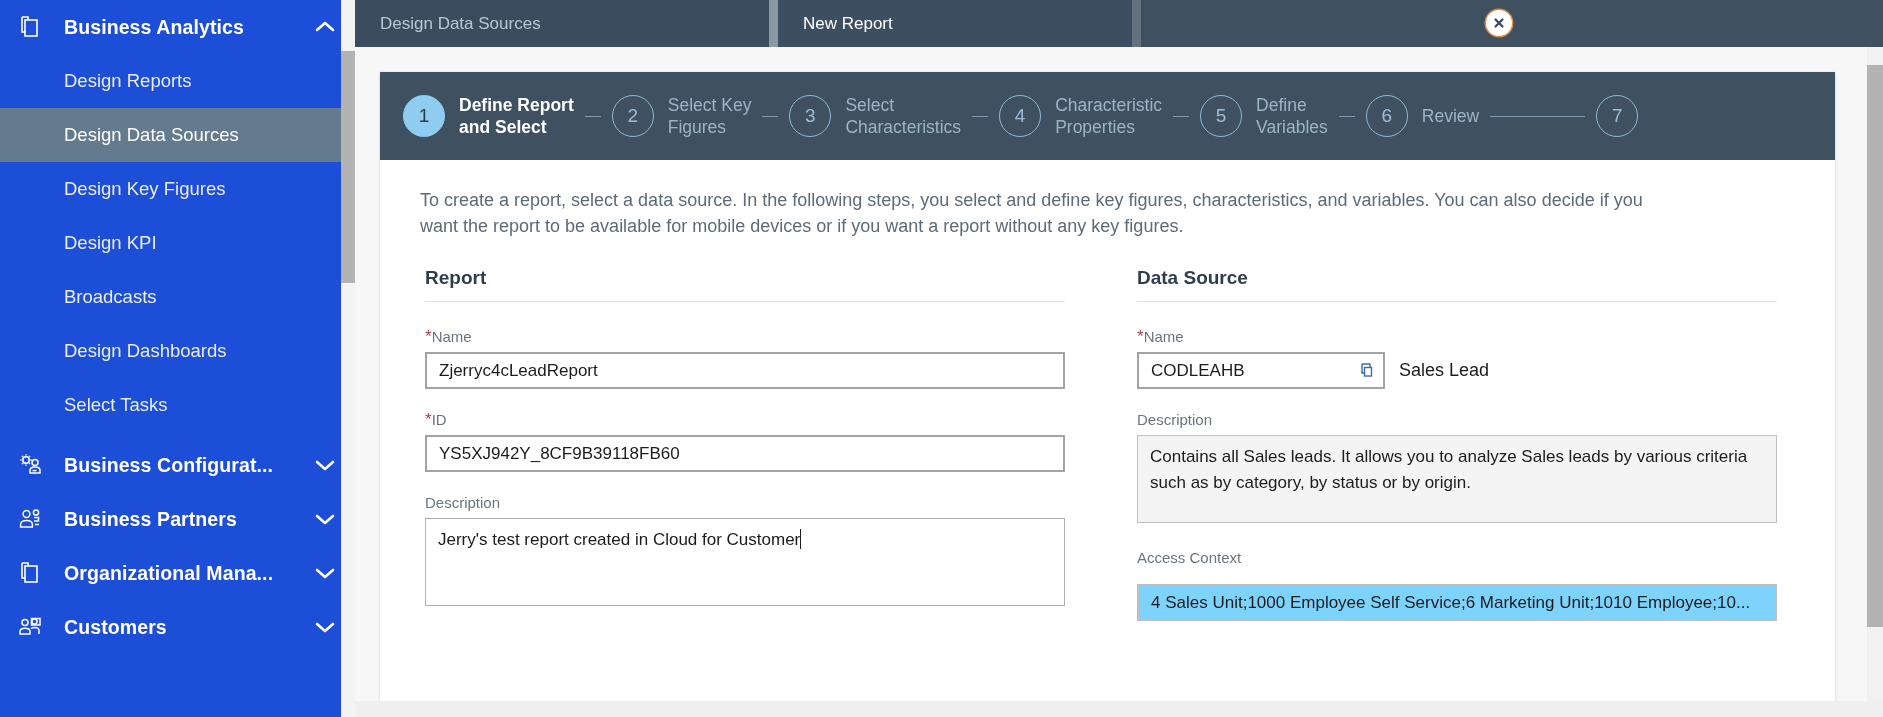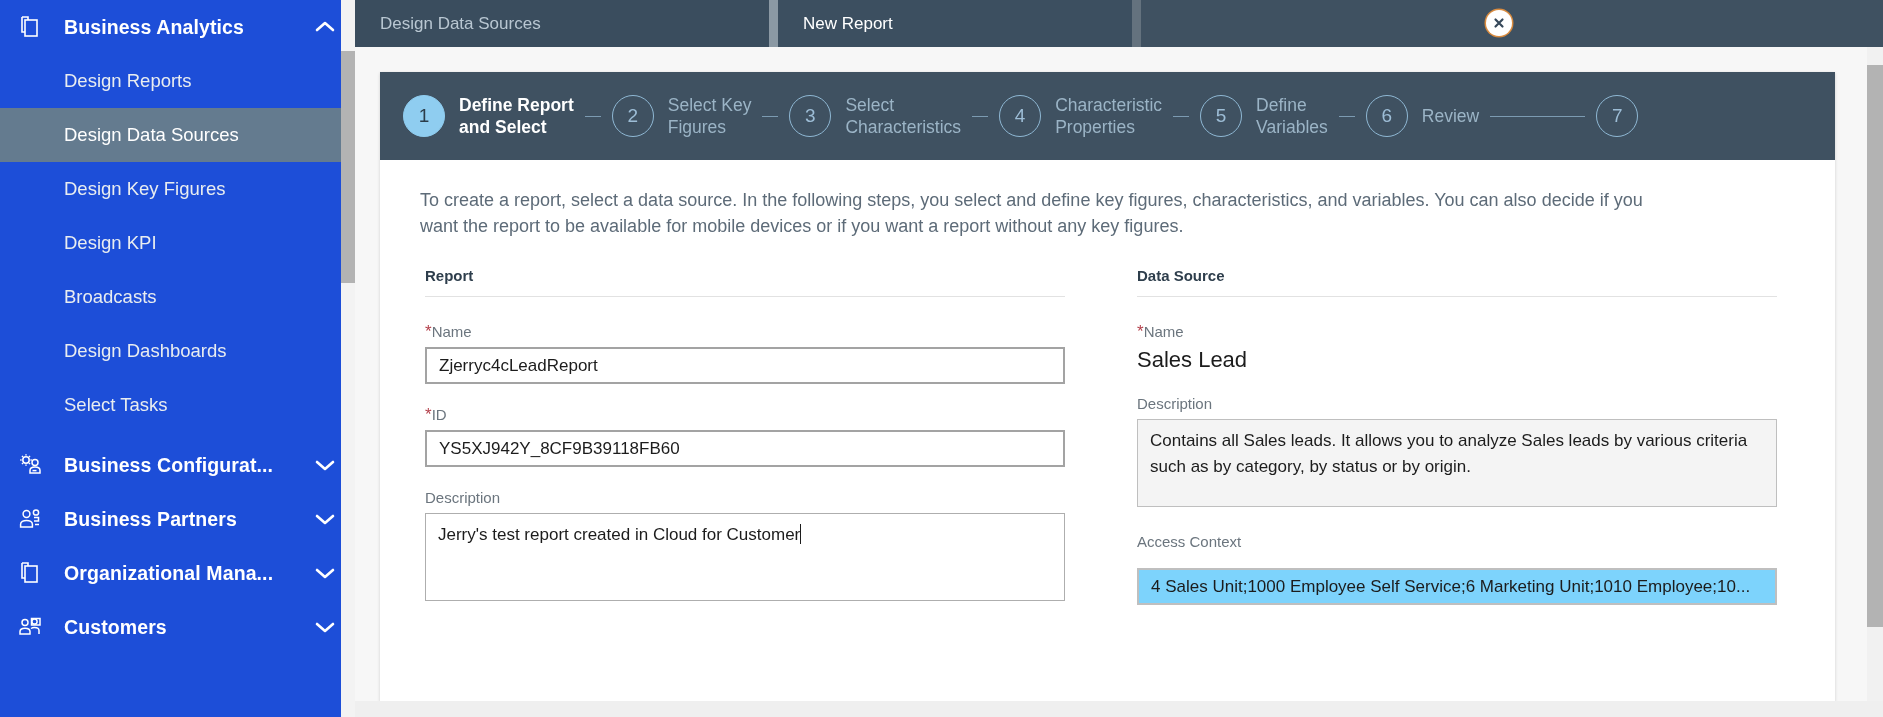--- a/index.html
+++ b/index.html
@@ -172,21 +172,21 @@
   }
 
   .columns {
     position: relative;
     display: flex;
     padding: 28px 40px 0 45px;
     gap: 72px;
   }
   .col { width: 640px; flex: 0 0 640px; }
   .col-title {
-    font-size: 15px; font-weight: bold; color: #2e3e4c;
+    font-size: 19px; font-weight: bold; color: #2e3e4c;
     padding-bottom: 12px;
   }
   .col-rule { height: 1px; background: #e2e2e2; margin-bottom: 26px; }
 
   .field { margin-bottom: 22px; }
   .flabel {
     font-size: 15px; color: #6b757e; margin-bottom: 7px; display: block;
   }
   .req { color: #b4404b; font-size: 17px; line-height: 1; }
 
@@ -238,21 +238,21 @@
   }
   .vh-input .input { padding-right: 38px; }
   .vh-btn {
     position: absolute; right: 1px; top: 1px;
     width: 34px; height: 35px;
     display: flex; align-items: center; justify-content: center;
     cursor: pointer;
     background: transparent;
   }
   .vh-btn svg { display: block; }
-  .vh-text { font-size: 22px; color: #1c1c1c; }
+  .vh-text { font-size: 18px; color: #1c1c1c; }
 
   
   .main-scroll-track {
     position: absolute; right: 0; top: 0;
     width: 16px; height: 670px;
     background: #f1f1f1;
   }
   .main-scroll-thumb {
     position: absolute; right: 0; top: 18px;
     width: 16px; height: 562px;
@@ -474,20 +474,30 @@
           </div>
         </section>
 
         <section class="col">
           <div class="col-title">Data Source</div>
           <div class="col-rule"></div>
 
           <div class="field">
             <label class="flabel"><span class="req">*</span><span>Name</span></label>
             <div class="value-row">
+              <div class="vh-input">
+                <input class="input" type="text" value="CODLEAHB" style="">
+                <span class="vh-btn">
+                  <svg width="18" height="18" viewBox="0 0 18 18" fill="none" stroke="#3b6ea8" stroke-width="1.4">
+                    <path d="M4 2 h8 v3"></path>
+                      <path d="M4 2 v9 h3"></path>
+                    <rect x="6.5" y="5.5" width="7" height="8.5"></rect>
+                  </svg>
+                </span>
+              </div>
               <span class="vh-text">Sales Lead</span>
             </div>
           </div>
 
           <div class="field">
             <label class="flabel">Description</label>
             <textarea class="textarea readonly" readonly="" style="">Contains all Sales leads. It allows you to analyze Sales leads by various criteria such as by category, by status or by origin.</textarea>
           </div>
 
           <div class="field">

